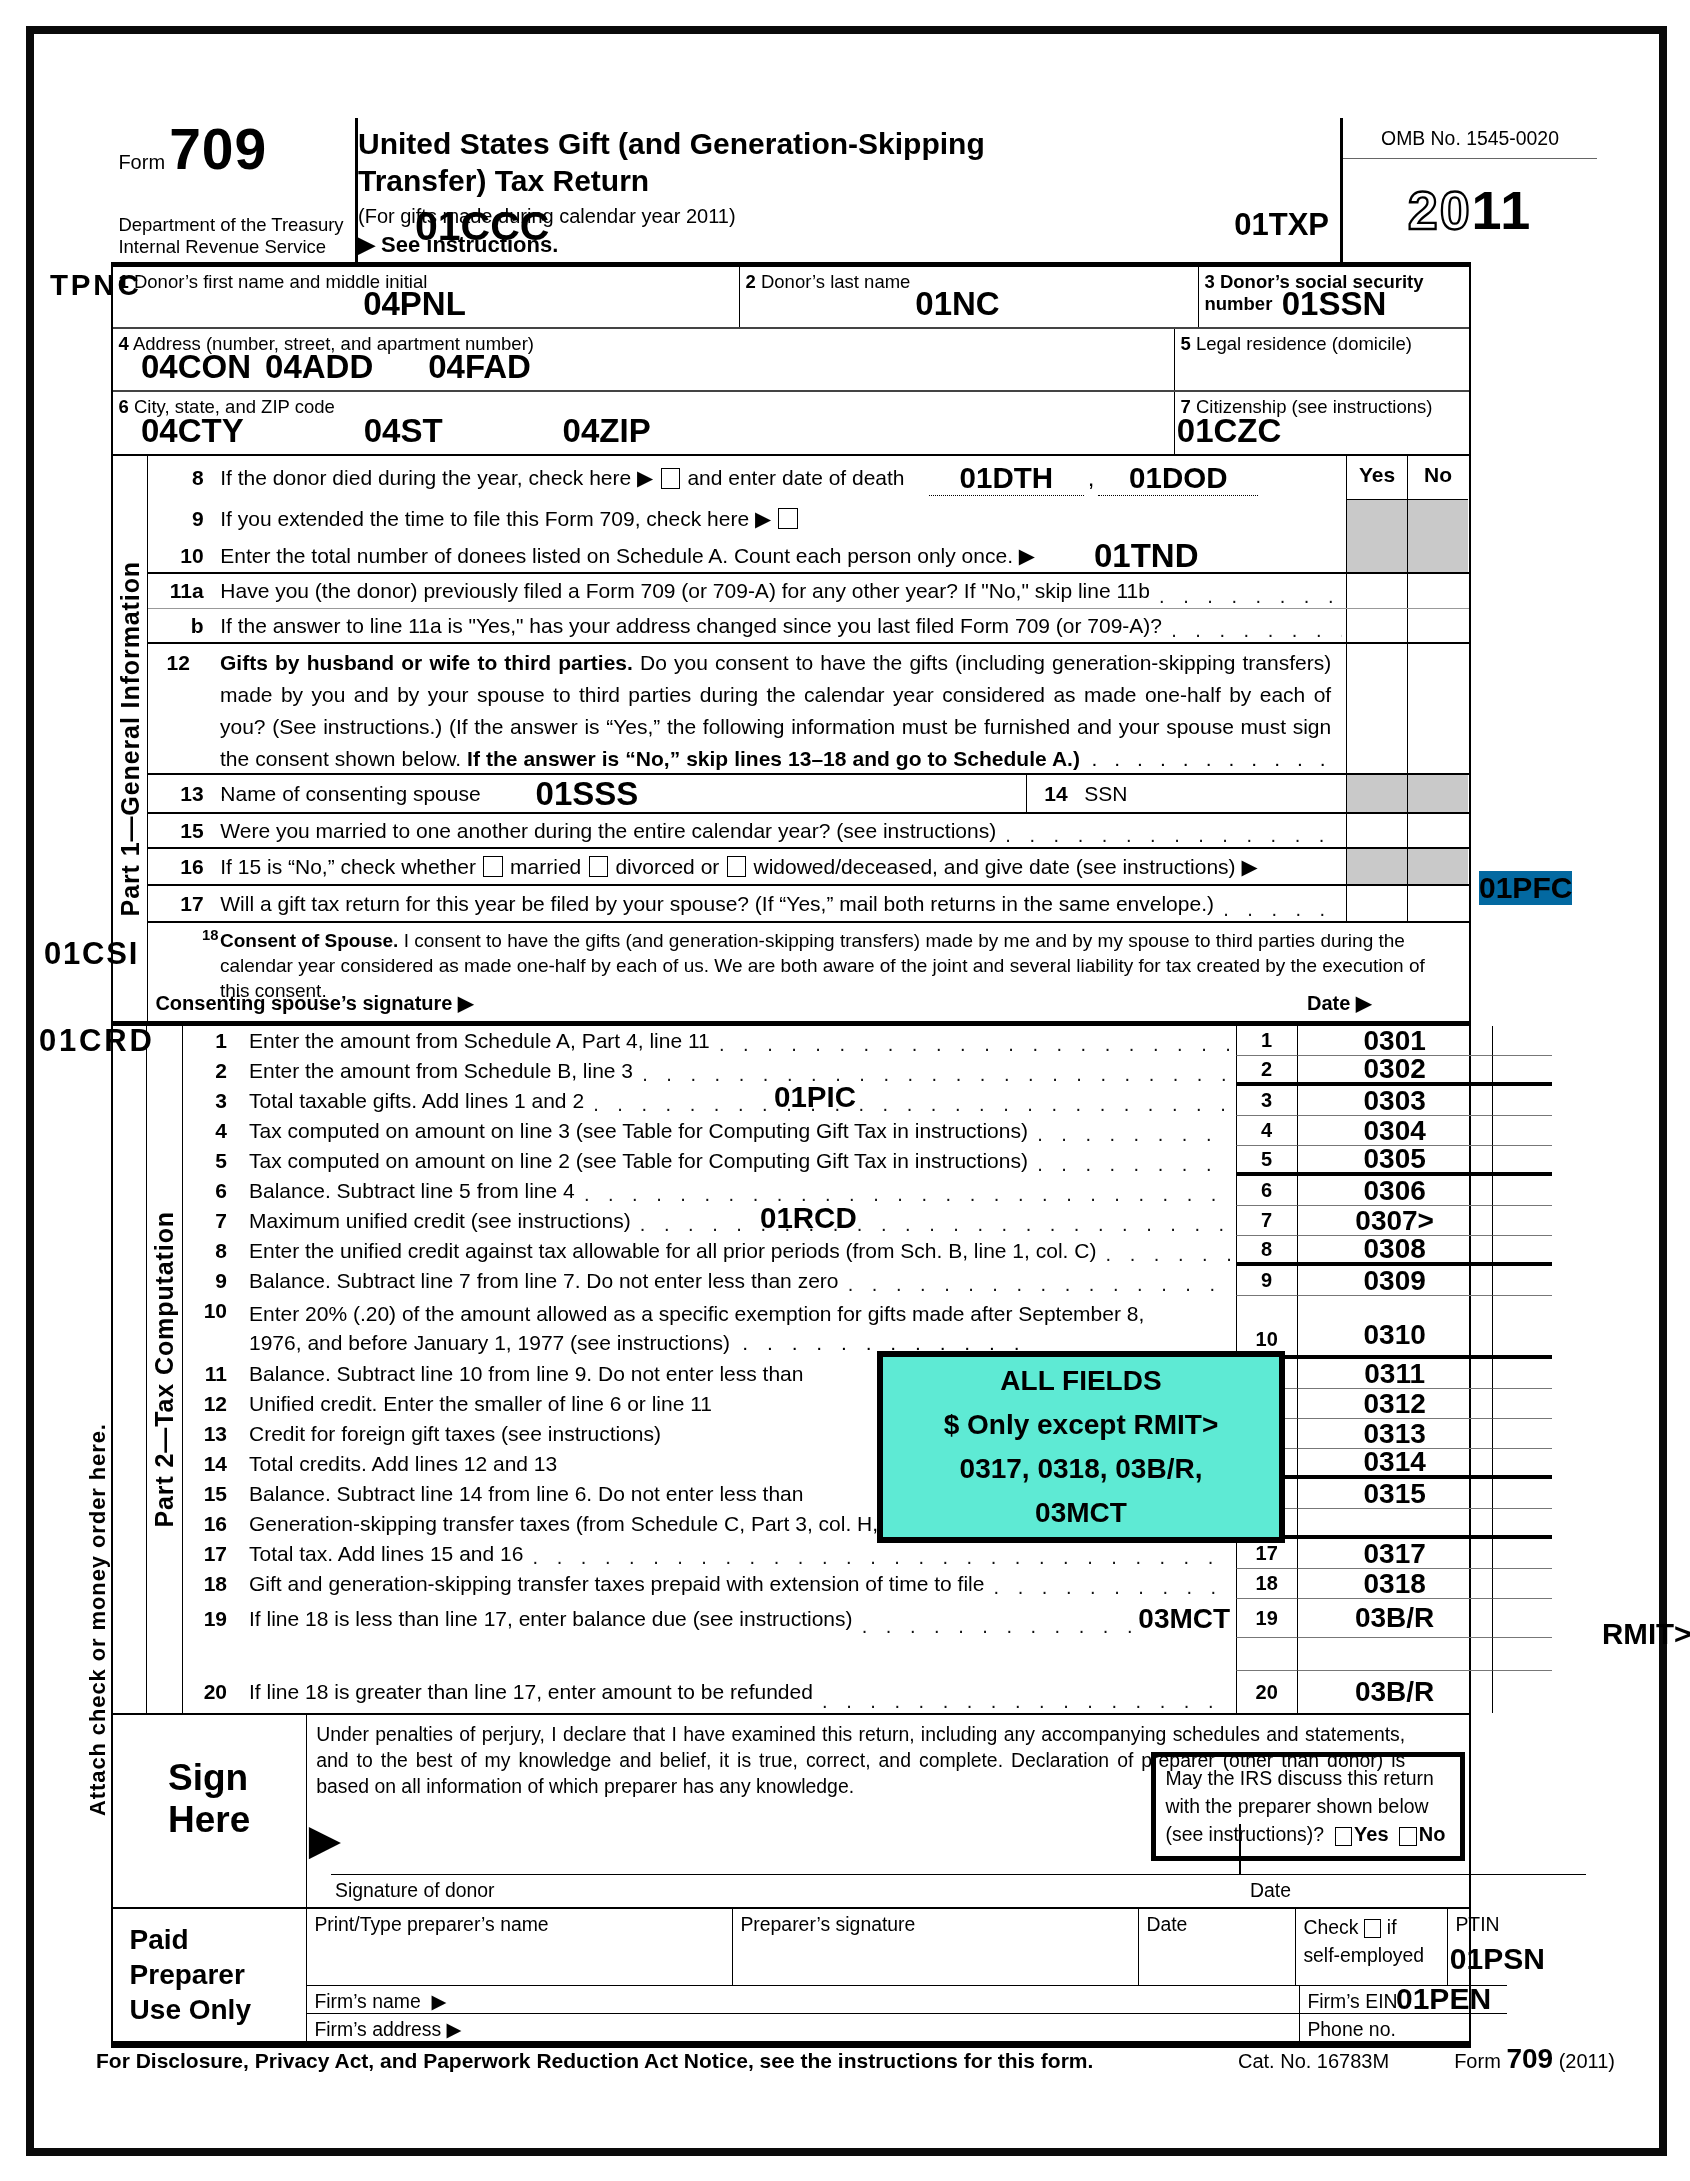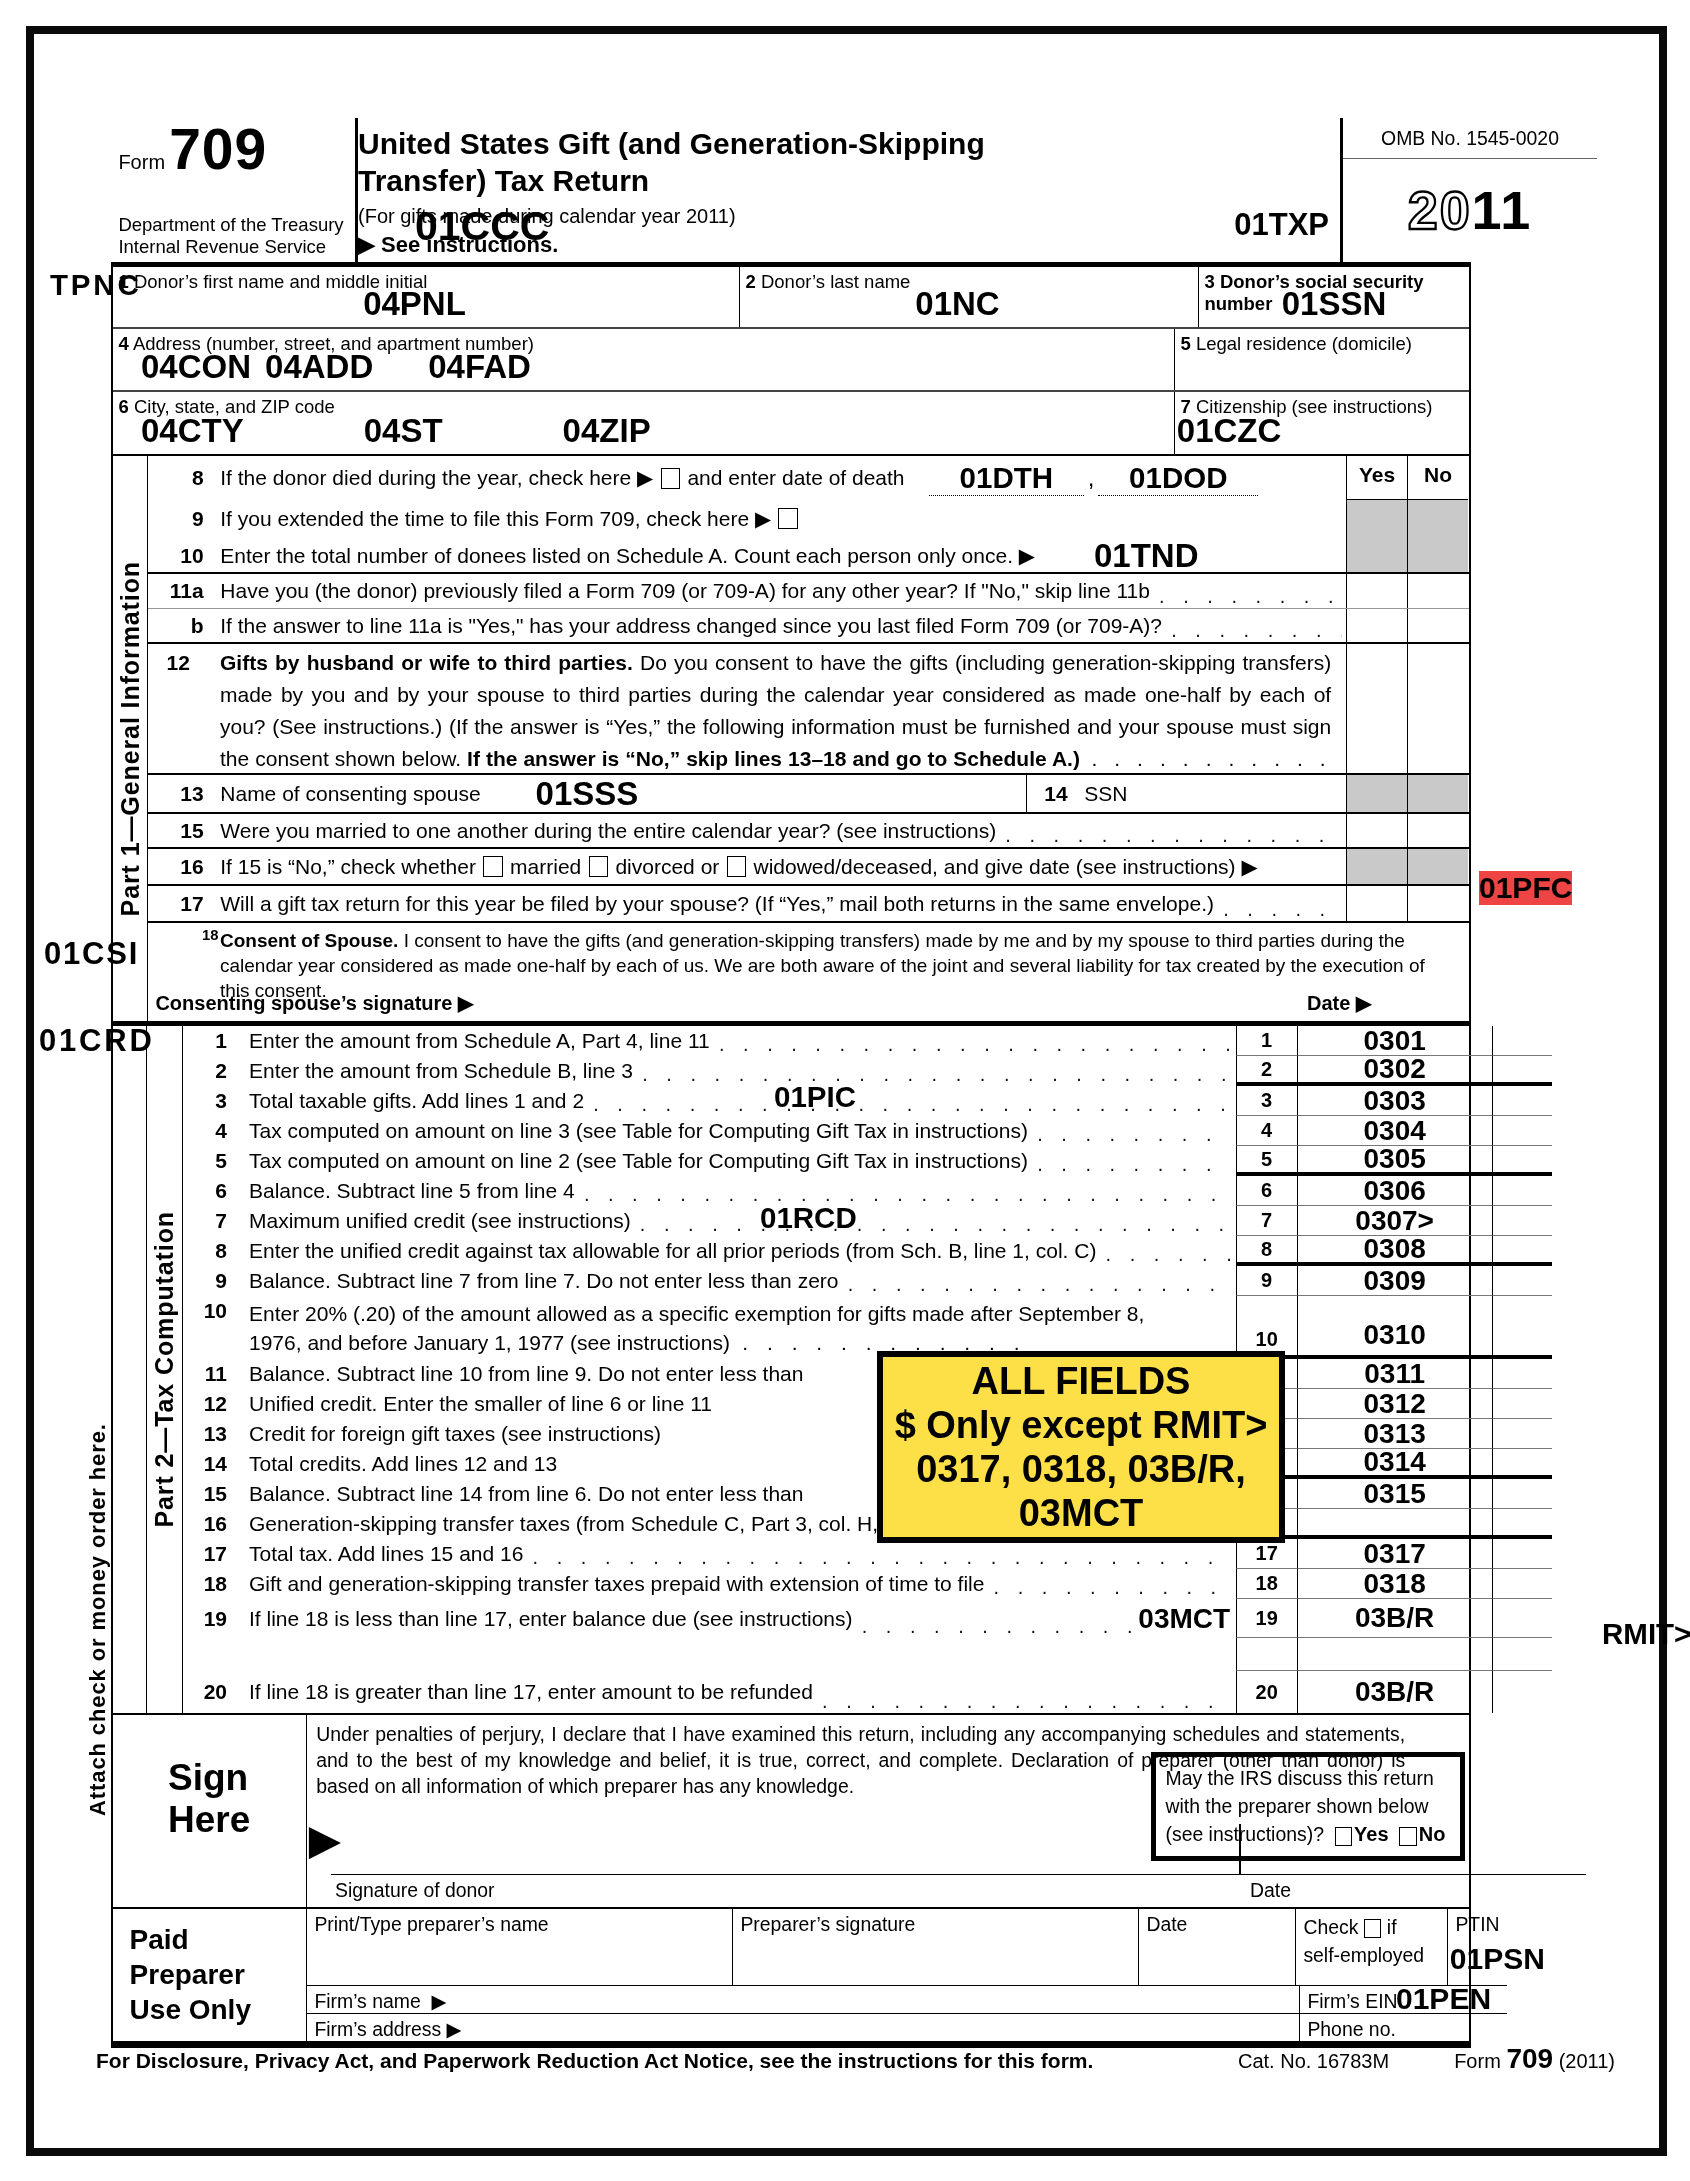--- a/index.html
+++ b/index.html
@@ -89,22 +89,22 @@
   .vnum { width:61px; font-size:20px; font-weight:bold; }
   .vval { width:195px; font-size:28px; font-weight:bold; }
   .vblank { width:60px; }
   .p2row.tb .vnum, .p2row.tb .vval, .p2row.tb .vblank { border-bottom:4.6px solid #000; }
   .p2row.nb .vnum, .p2row.nb .vval, .p2row.nb .vblank { border-bottom:none; }
   .p2row.tall { height:63px; }
   .p2row.tall .vnum, .p2row.tall .vval { align-items:flex-end; padding-bottom:3.7px; }
   .wrap2 { display:block; line-height:29px; padding-top:2.8px; }
   .ovl-inline { font-size:28px; font-weight:bold; margin-left:7.4px; flex:none; }
   .allfields { position:absolute; left:694px; top:325px; width:408px; height:192px;
-               border:6.5px solid #000; background:#fde047; display:flex; flex-direction:column;
-               justify-content:center; text-align:center; font-size:38px; font-weight:bold;
+               border:6.5px solid #000; background:#5eead4; display:flex; flex-direction:column;
+               justify-content:center; text-align:center; font-size:28px; font-weight:bold;
                line-height:44px; z-index:5; }
 
   
   .signband { display:flex; height:194px; border-top:2.8px solid #000; position:relative; }
   .stitle { width:194px; flex:none; border-right:1.8px solid #000; padding:42px 0 0 55px;
             font-size:37px; font-weight:bold; line-height:42px; }
   .scontent { flex:1; position:relative; font-size:19.4px; }
   .perjury { position:absolute; left:9.2px; top:5.5px; width:1089px; line-height:26px; text-align:justify; }
   .irsbox { position:absolute; right:3.7px; top:37px; width:314px; height:109px;
             border:5.5px solid #000; padding:7.4px 9.2px; font-size:19.4px; line-height:28px; font-weight:normal; }
@@ -642,21 +642,21 @@
         </div>
       </div>
     </div>
 
   </div>
 
   <div class="abs code" style="left:44px; top:936px; font-size:31px; letter-spacing:1.8px;">01CSI</div>
   <div class="abs code" style="left:39px; top:1023px; font-size:31px; letter-spacing:2.8px;">01CRD</div>
   <div class="abs vlabel" style="left:85px; top:1283px; height:674px; width:29.5px; font-size:22px;">Attach check or money order here.</div>
   <div class="abs code" style="left:1602px; top:1617px; font-size:29.5px;">RMIT&gt;</div>
-  <div class="abs code" style="left:1479px; top:871px; font-size:30px; background:#ef4444; z-index:6;">01PFC</div>
+  <div class="abs code" style="left:1479px; top:871px; font-size:30px; background:#0369a1; z-index:6;">01PFC</div>
 
   <div class="footer">
     <span class="f-notice">For Disclosure, Privacy Act, and Paperwork Reduction Act Notice, see the instructions for this form.</span>
     <span class="f-cat">Cat. No. 16783M</span>
     <span class="f-form">
       <span>Form</span> <span class="n709">709</span> <span>(2011)</span>
     </span>
   </div>
 </div>
 

